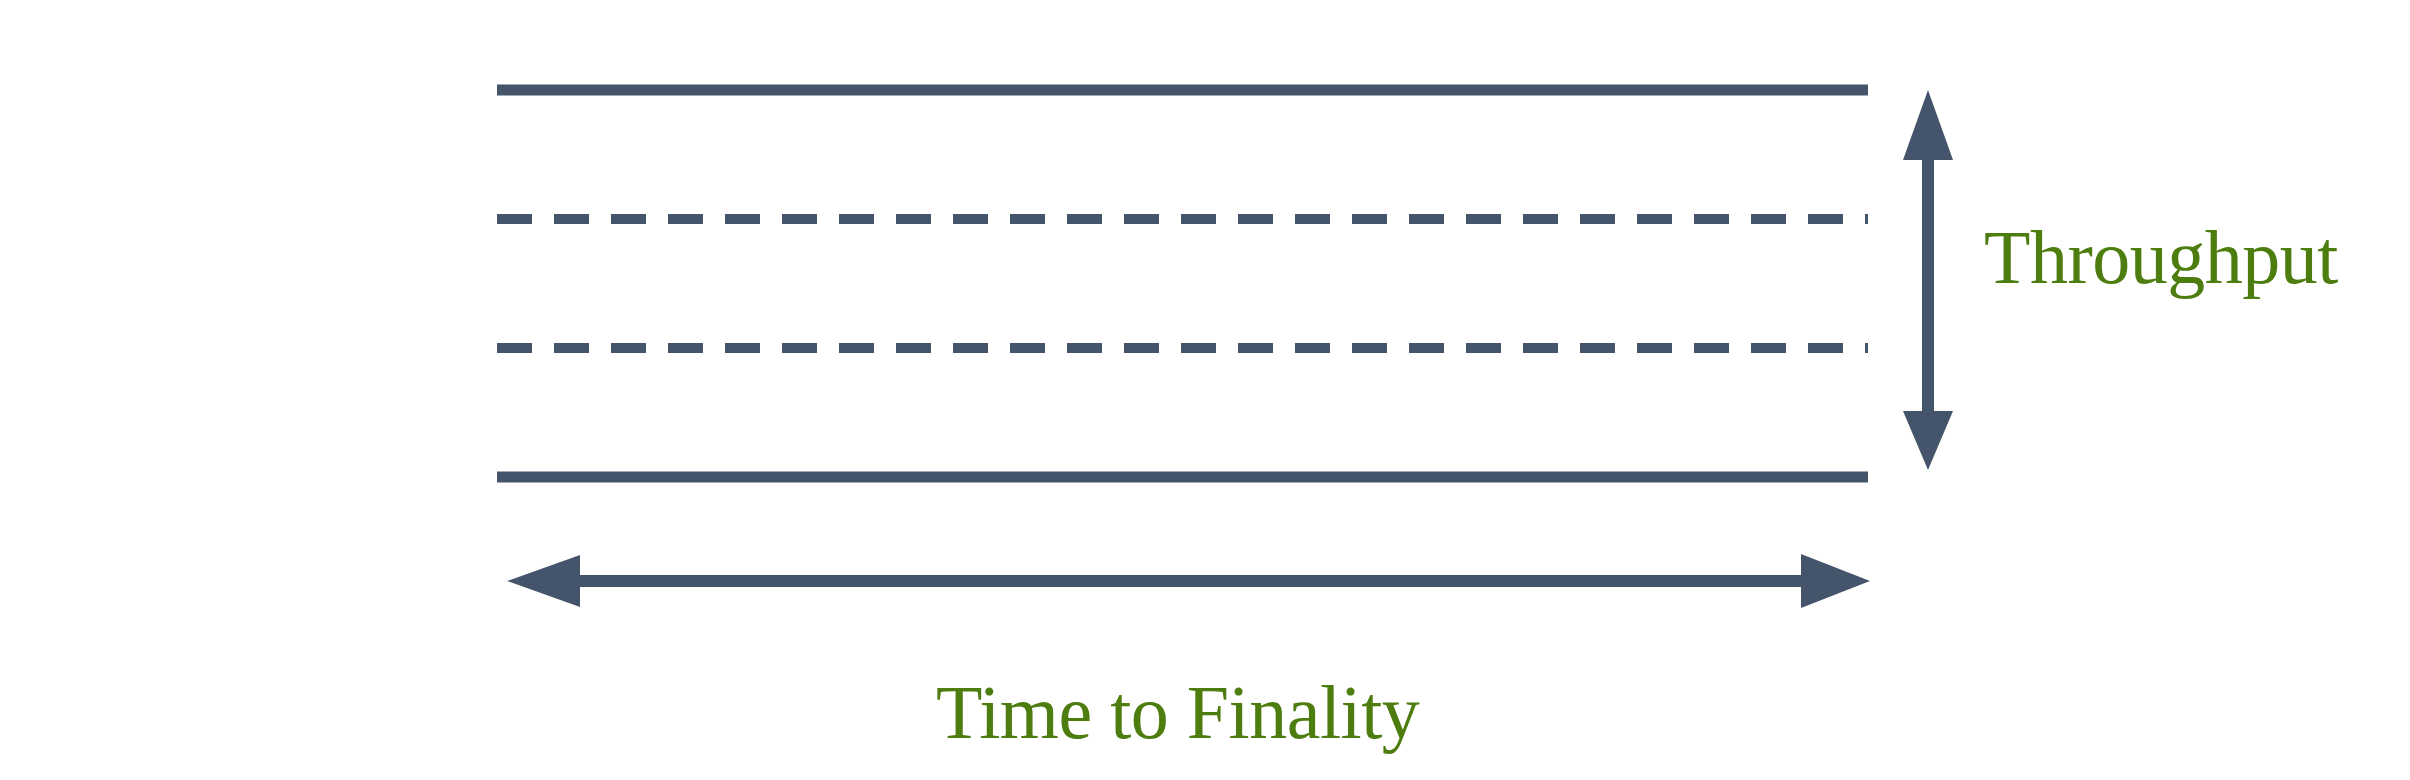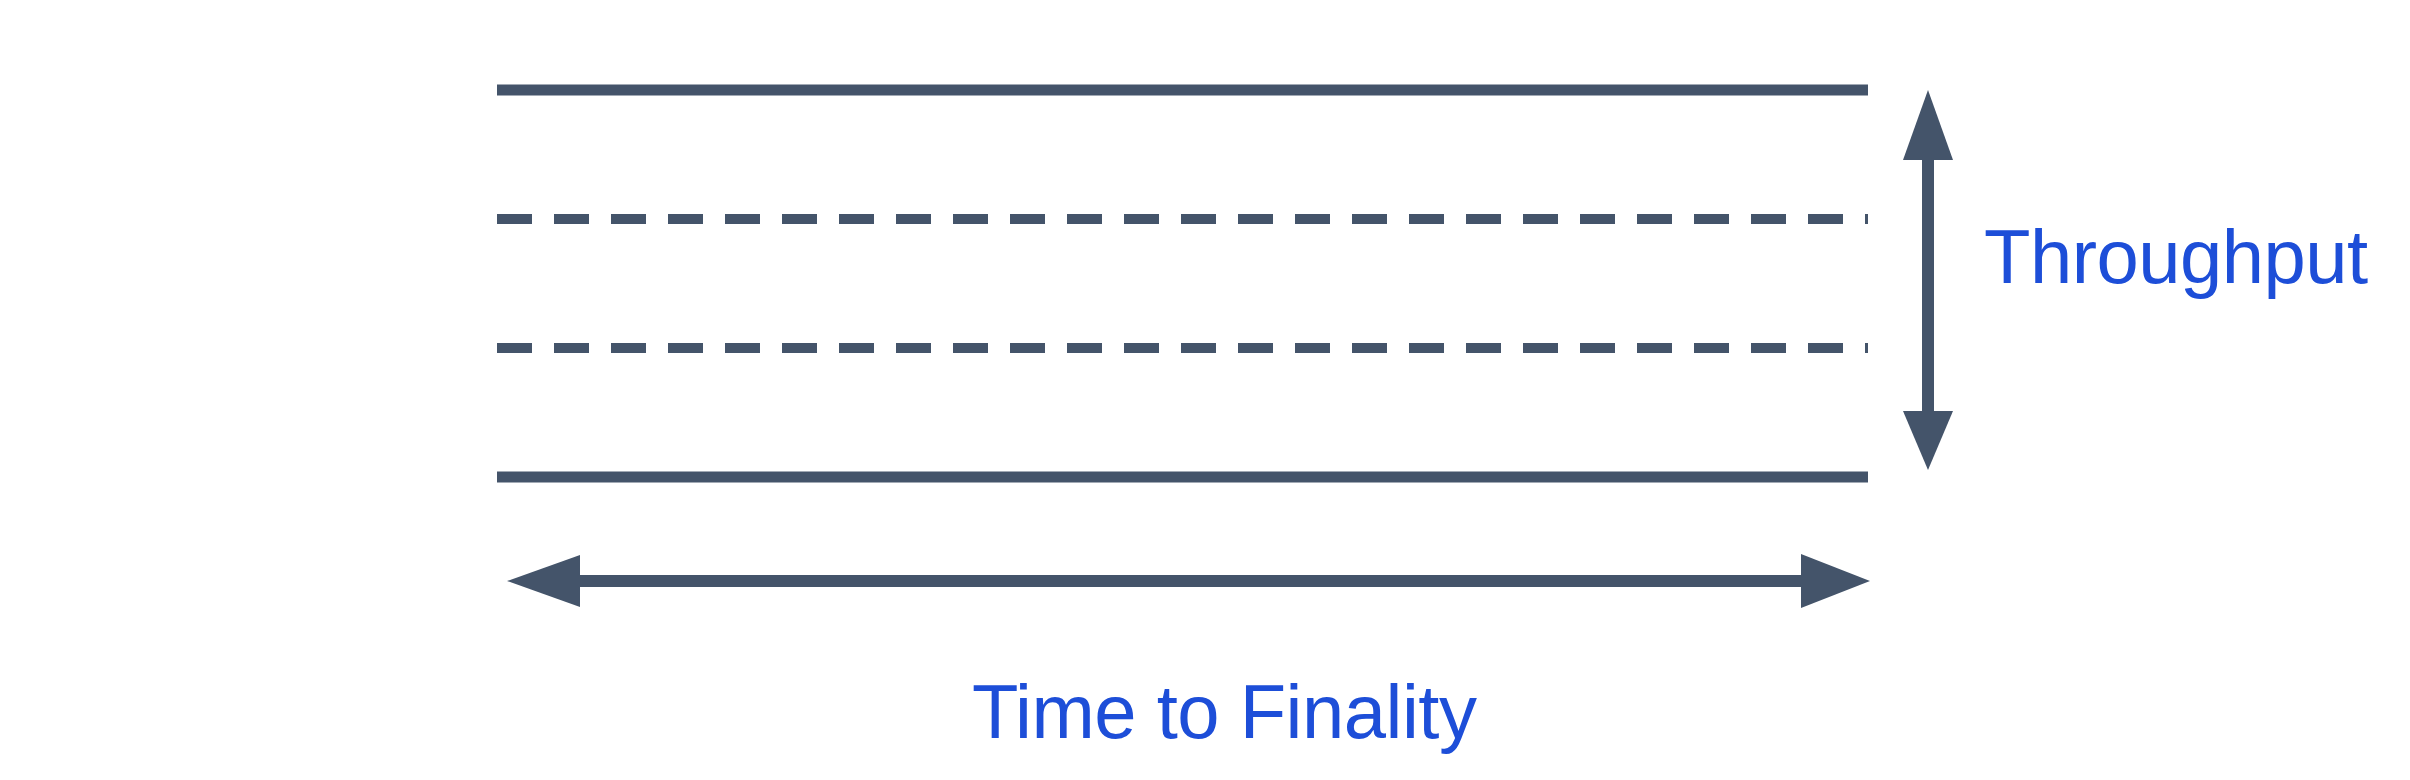--- a/index.html
+++ b/index.html
@@ -21,33 +21,33 @@
   #diagram-svg {
     position: absolute;
     left: 0;
     top: 0;
     width: 2410px;
     height: 780px;
     display: block;
   }
   .axis-label {
     position: absolute;
-    color: #1d4ed8;
-    font-family: Liberation Sans, sans-serif;
+    color: #4d7c0f;
+    font-family: Liberation Serif, serif;
     font-size: 76px;
     line-height: 1;
     white-space: nowrap;
     letter-spacing: -0.5px;
   }
   #throughput-label {
     left: 1984px;
     top: 219px;
   }
   #time-to-finality-label {
-    left: 972px;
+    left: 936px;
     top: 674px;
   }
 </style>
 </head>
 <body>
 
 <div id="canvas">
 
   <svg id="diagram-svg" viewBox="0 0 2410 780" xmlns="http://www.w3.org/2000/svg">
 

